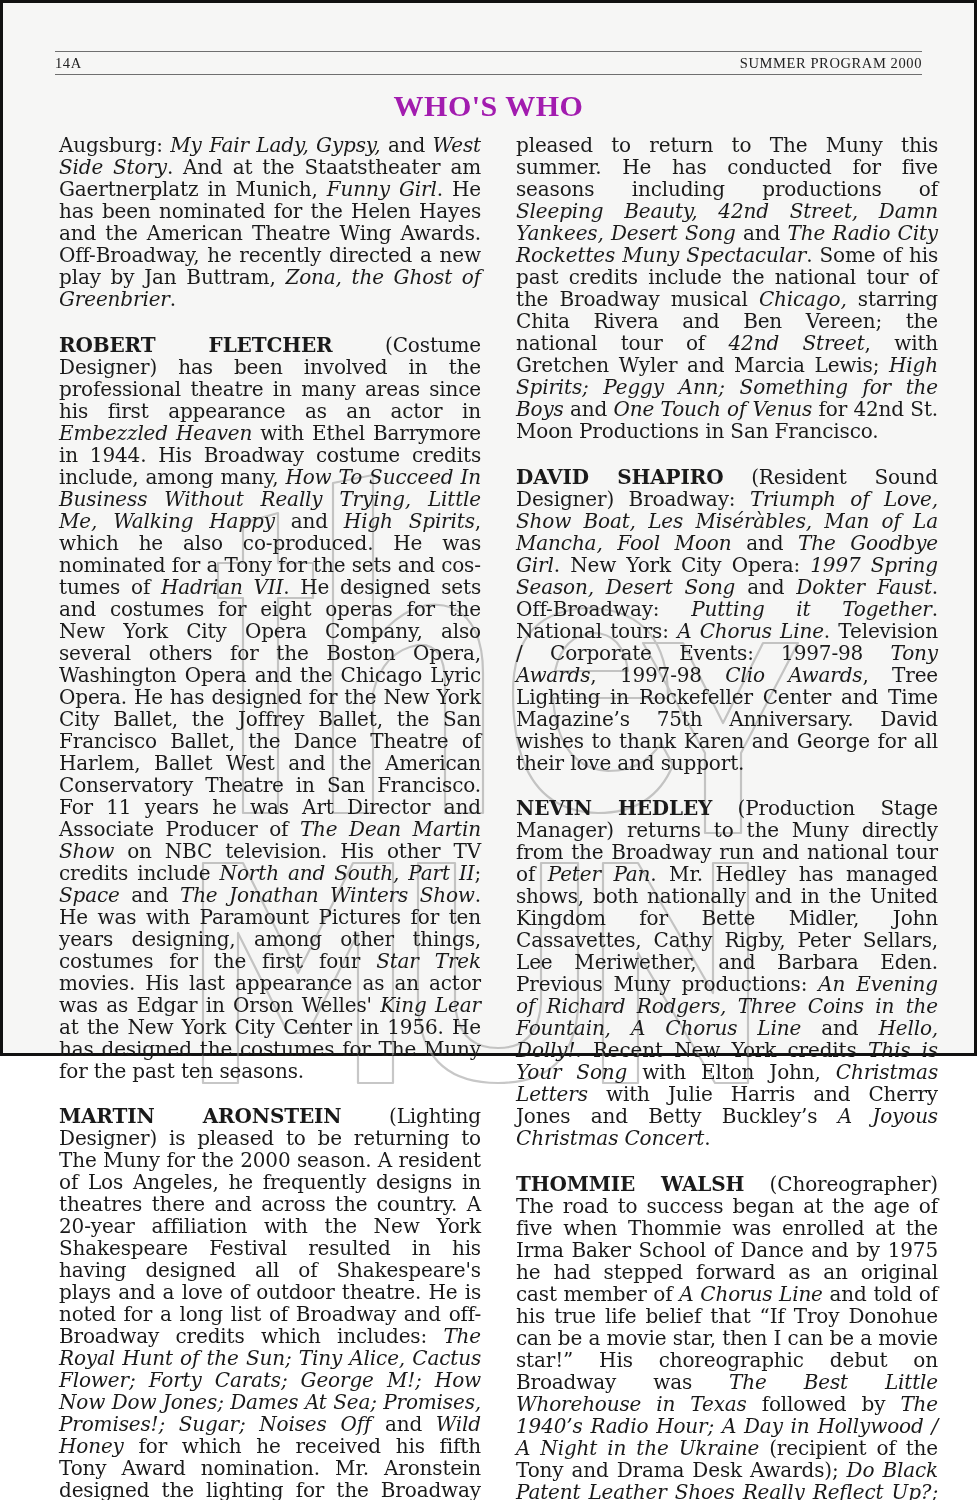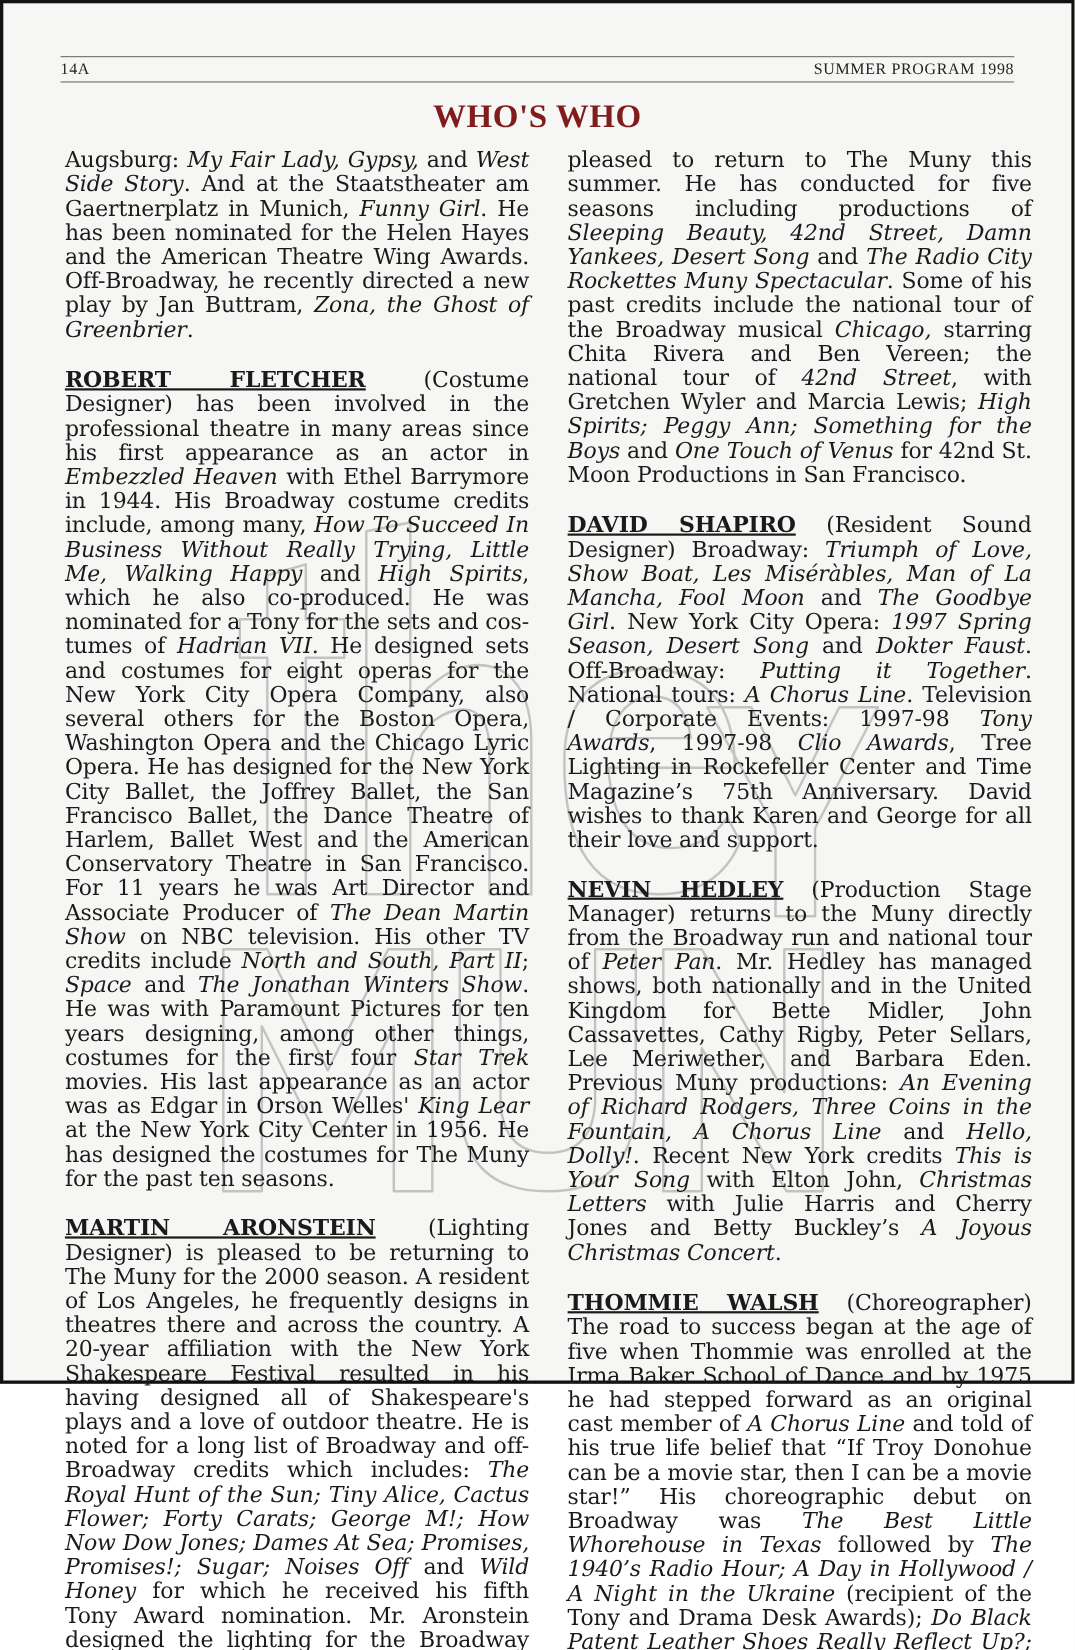--- a/index.html
+++ b/index.html
@@ -5,67 +5,67 @@
   html, body { margin: 0; padding: 0; }
   body {
     width: 977px; height: 1500px; overflow: hidden;
     background: #ffffff;
     font-family: "DejaVu Serif", "Liberation Serif", serif;
     color: #1a1a1a;
   }
   .page {
     position: relative;
     box-sizing: border-box;
-    width: 977px; height: 1258px;
+    width: 977px; height: 1056px;
     border: 3px solid #111;
     background: #f6f6f5;
   }
   .header {
     position: absolute; left: 52px; right: 52px; top: 48px;
     border-top: 1.5px solid #6f6f6f;
     border-bottom: 1.5px solid #6f6f6f;
     height: 22px;
     display: flex; justify-content: space-between; align-items: center;
     font-family: "Liberation Serif", serif;
     font-size: 14.5px; letter-spacing: 0.6px; color: #222;
   }
   .title {
     position: absolute; left: 0; right: 0; top: 86px;
     text-align: center;
     font-family: "Liberation Serif", serif;
     font-weight: bold; font-size: 30px; letter-spacing: 0.5px;
-    color: #7f1d1d;
+    color: #a21caf;
   }
   .col {
     position: absolute; top: 131px;
     width: 422px;
     font-family: "DejaVu Serif", serif;
     font-size: 20px; line-height: 22px;
     text-align: justify; hyphens: manual;
     letter-spacing: -0.15px;
   }
   .col.left { left: 56px; }
   .col.right { left: 513px; }
   .col p { margin: 0 0 23.55px 0; }
   .col p.last { margin-bottom: 12px; }
   .col i { font-style: italic; }
-  .col b { font-weight: bold; text-decoration: underline; }
+  .col b { font-weight: bold; }
   .watermark {
     position: absolute; left: 180px; top: 390px; width: 620px; height: 700px;
     pointer-events: none; opacity: 0.55;
   }
 </style>
 </head>
 <body>
 
 <div class="page">
 
   <div class="header">
     <span>14A</span>
-    <span>SUMMER PROGRAM 1998</span>
+    <span>SUMMER PROGRAM 2000</span>
   </div>
 
   <div class="title">WHO'S WHO</div>
 
   <svg class="watermark" viewBox="0 0 620 700">
     <g fill="none" stroke="#9a9a9a" stroke-width="2.2" stroke-linejoin="round">
 
       <path d="M60 170 L60 130 L95 120 L95 170 L130 170 L130 205 L95 205 L95 420 L60 420 L60 205 L35 205 L35 170 Z"></path>
       <path d="M150 90 L190 82 L190 250 Q230 200 270 215 Q300 230 300 280 L300 420 L262 420 L262 290 Q262 250 235 252 Q200 258 190 300 L190 420 L150 420 Z"></path>
       <path d="M330 300 Q330 215 410 215 Q485 220 485 305 L370 305 Q375 375 425 378 Q460 378 478 350 L490 372 Q470 420 415 420 Q330 418 330 300 Z M372 278 L445 278 Q440 240 410 240 Q380 242 372 278 Z"></path>

